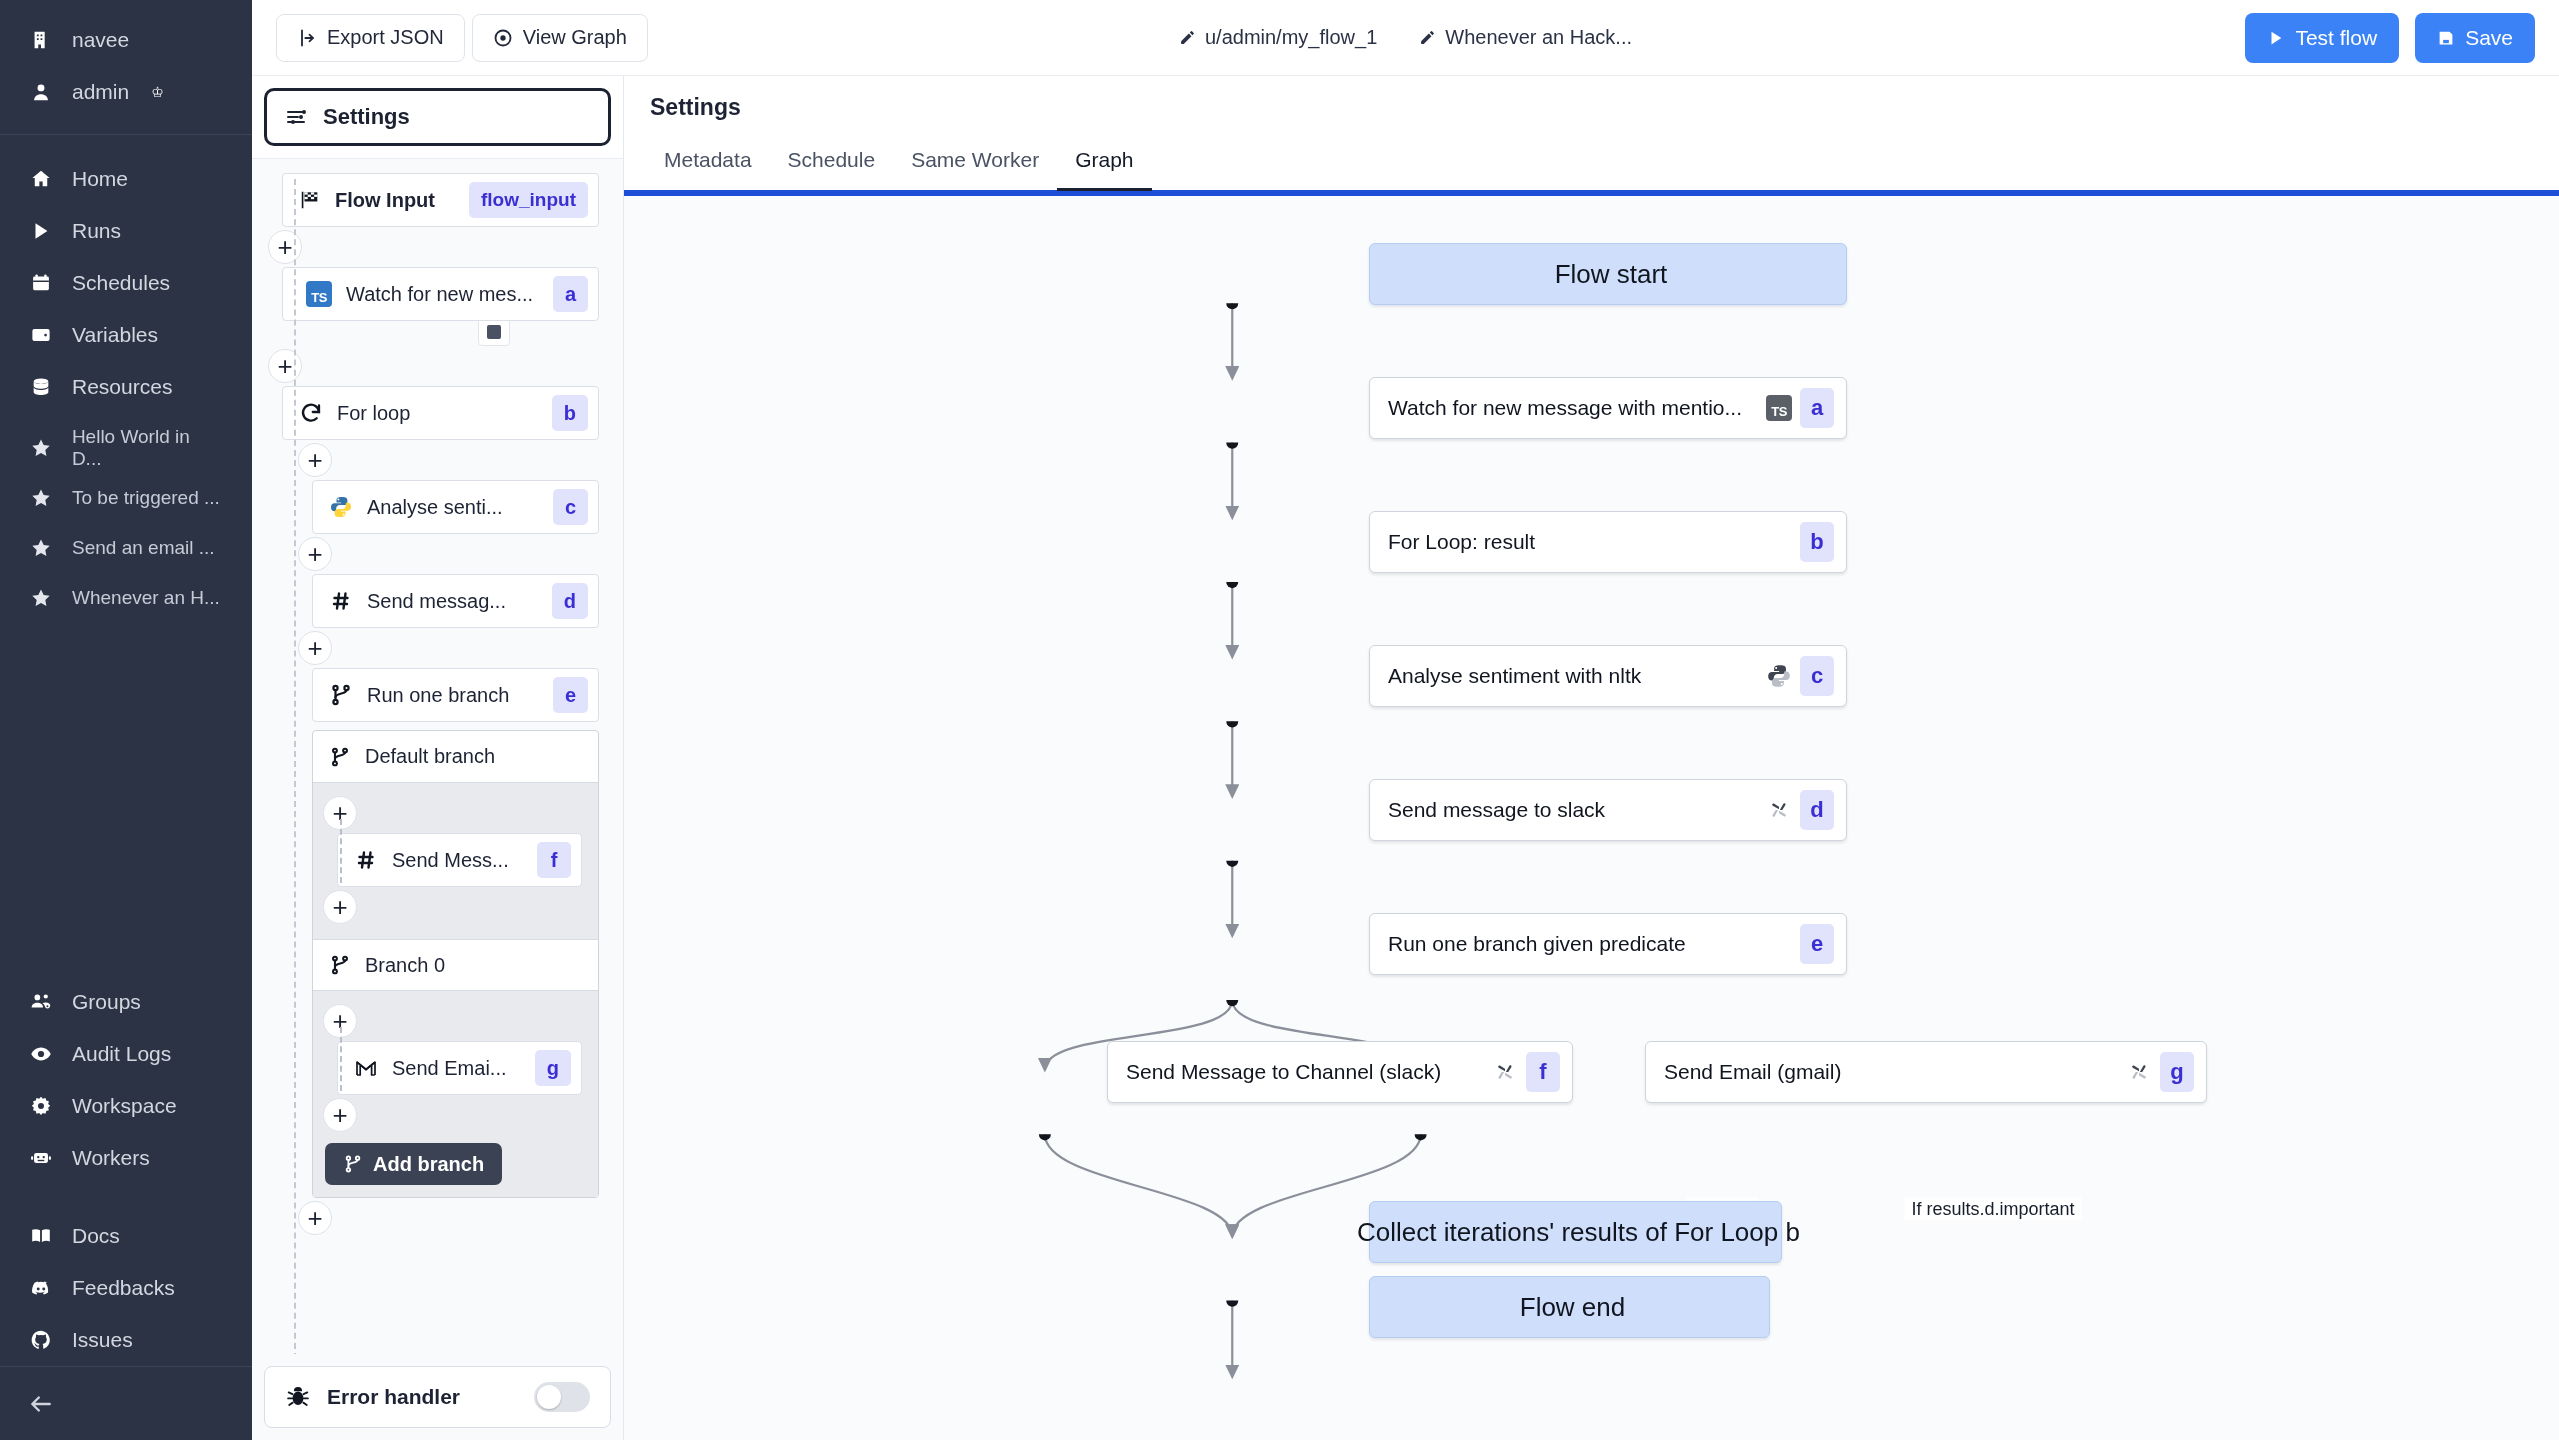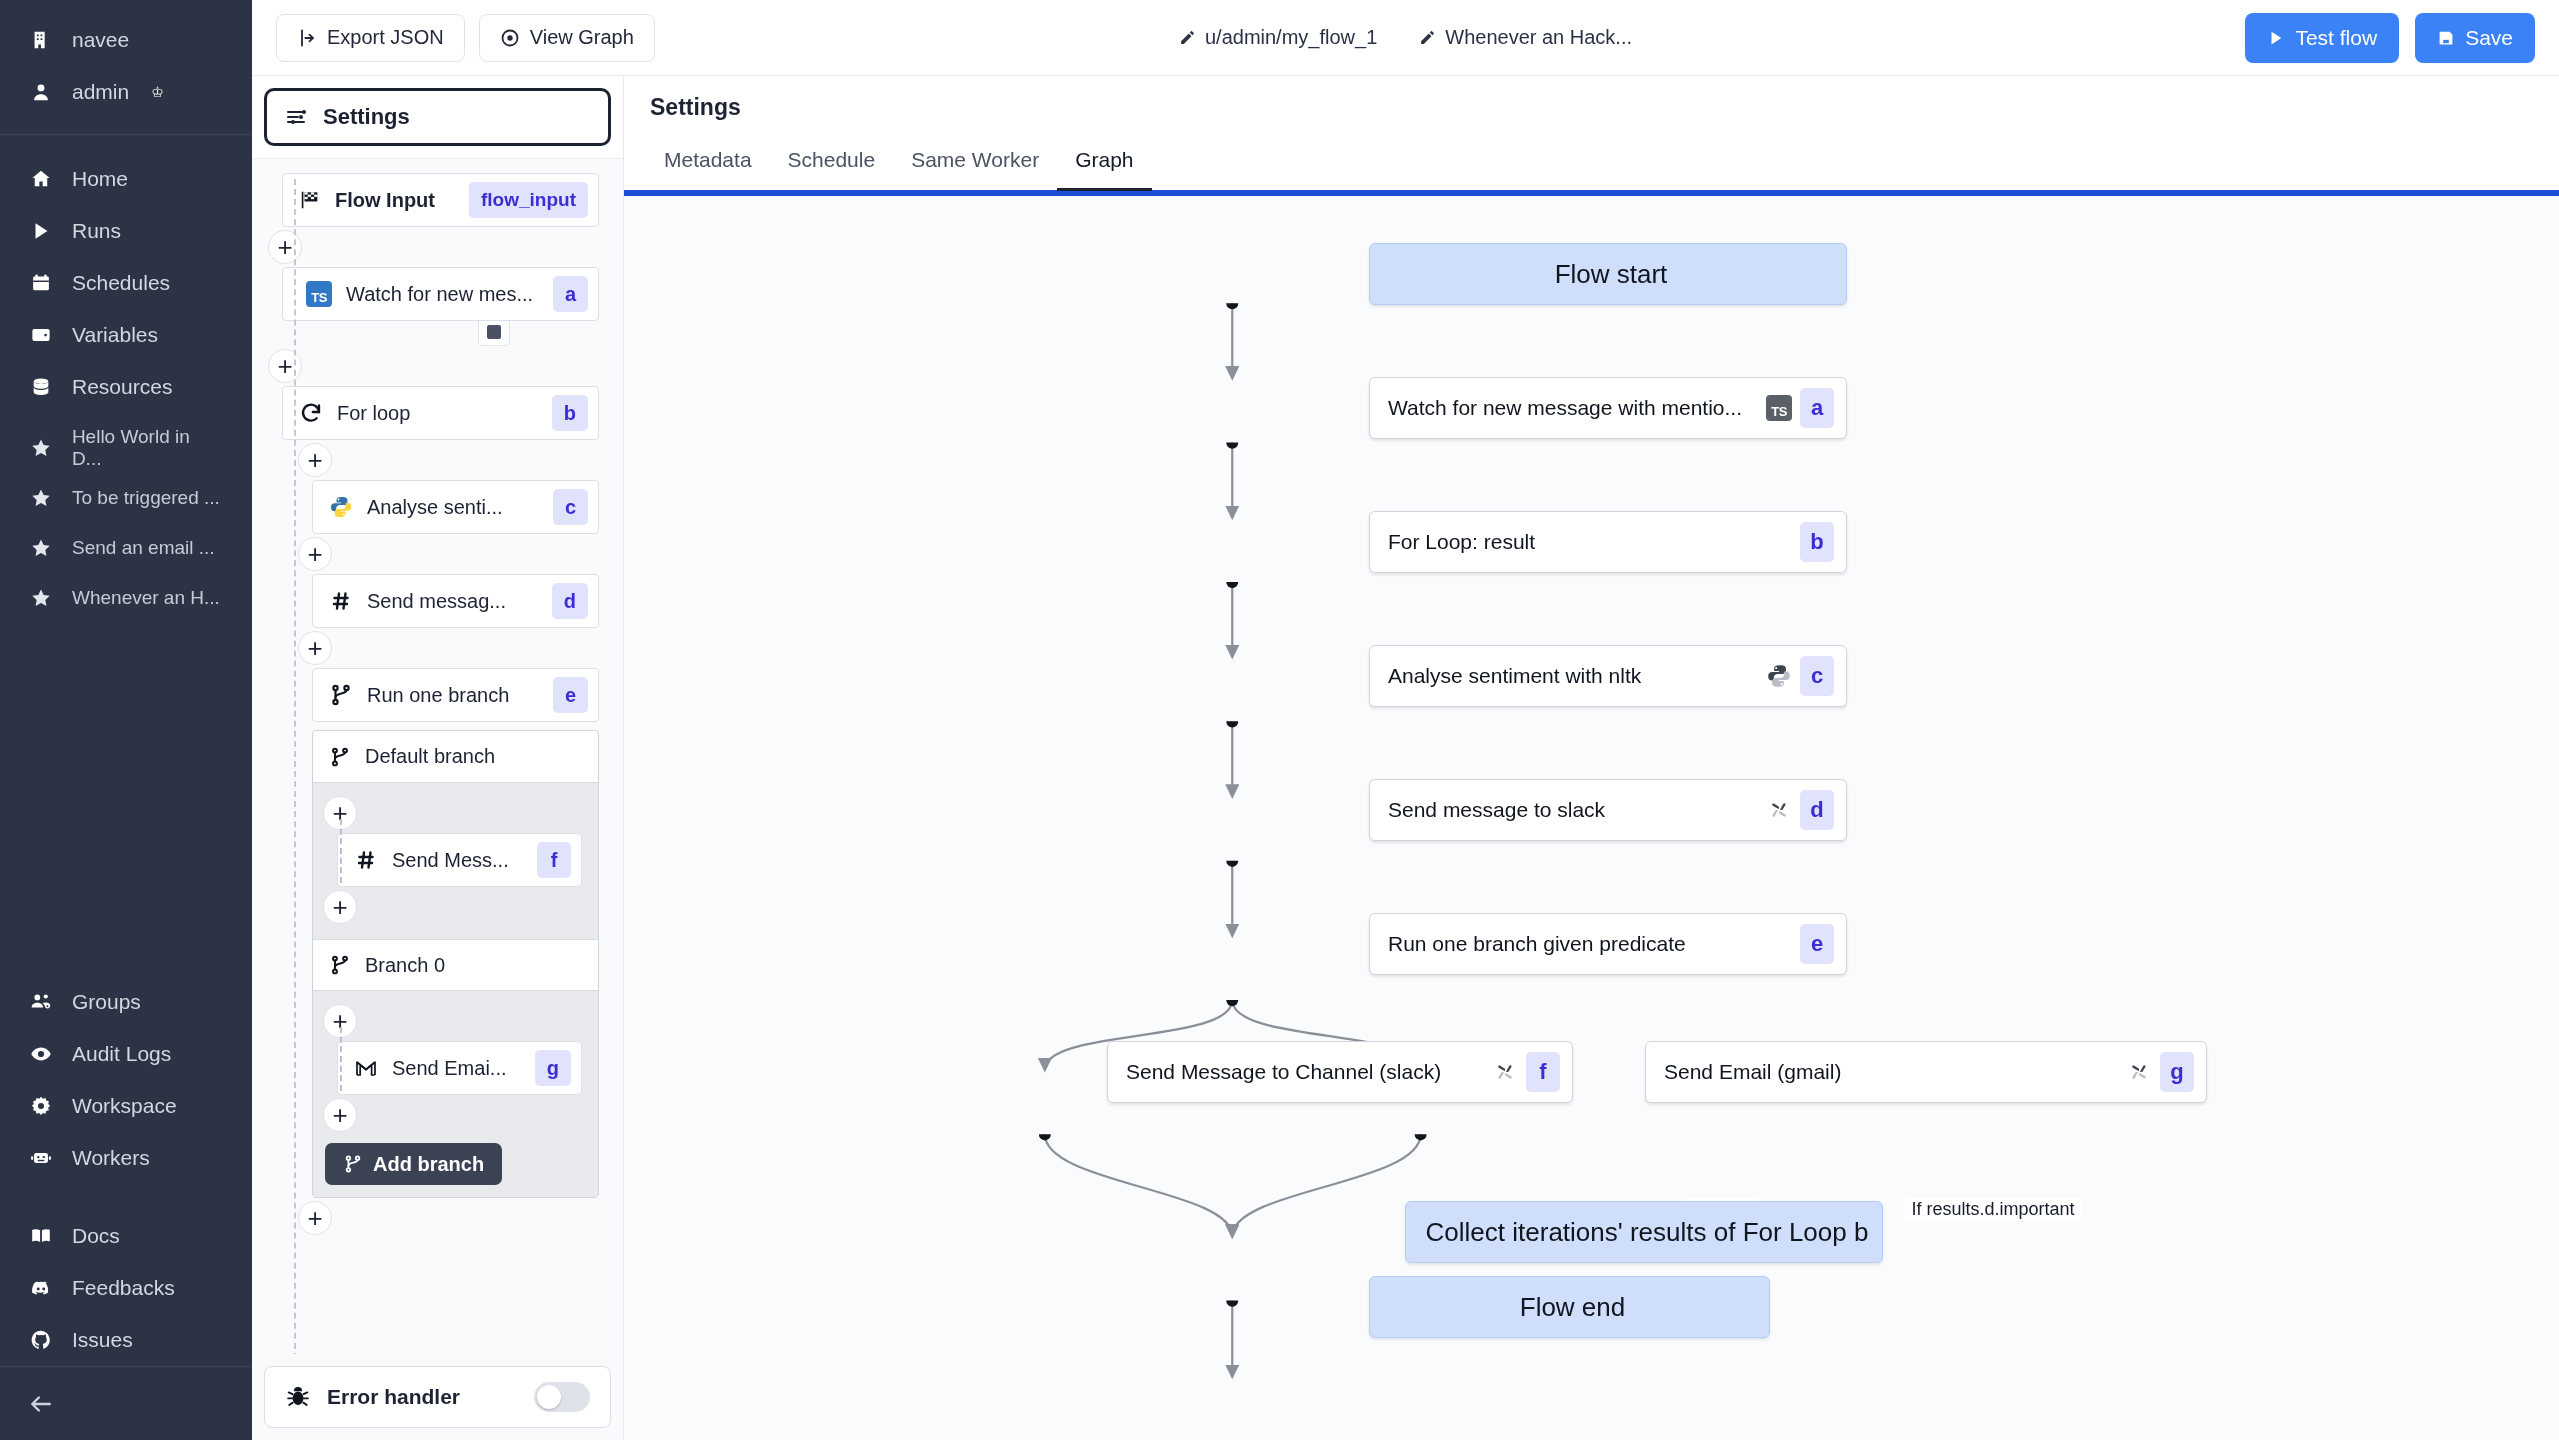--- a/index.html
+++ b/index.html
@@ -46,21 +46,21 @@
   }
 
   
   .main { flex: 1; display: flex; flex-direction: column; height: 1440px; background: #ffffff; }
 
   .topbar {
     height: 76px; min-height: 76px;
     display: flex; align-items: center; padding: 0 24px;
     border-bottom: 1px solid #e9ecf1; background: #fff; position: relative;
   }
-  .tb-left { display: flex; gap: 14px; align-items: center; }
+  .tb-left { display: flex; gap: 7px; align-items: center; }
   .btn-outline {
     display: inline-flex; align-items: center; gap: 10px;
     height: 48px; padding: 0 20px;
     border: 1px solid #dfe3ea; border-radius: 8px;
     background: #fff; color: #23293a; font-size: 20px; font-weight: 500;
     cursor: pointer;
   }
   .tb-center {
     position: absolute; left: 0; right: 0; margin: 0 auto;
     display: flex; gap: 42px; justify-content: center; align-items: center;
@@ -822,21 +822,21 @@
                   </g>
                 <g fill="#b9bdc5">
                     <path d="M12 12.8 L17.8 16 a1.1 1.1 0 0 1-1.1 1.9 L12 15 Z"></path>
                     <path d="M11.2 12 L8 17.8 a1.1 1.1 0 0 1-1.9-1.1 L9 12 Z"></path>
                   </g>
               </svg>
             </span>
             <span class="gchip">g</span>
           </div>
 
-          <div class="gnode term" style="left:745px; top:1005px; width:478px;margin-left:36px;">
+          <div class="gnode term" style="left:745px; top:1005px; width:413px;">
             <span class="g-label" style="flex:none">Collect iterations' results of For Loop b</span>
           </div>
 
           <div class="gnode term" style="left:745px; top:1080px; width:401px;">
             <span class="g-label" style="flex:none">Flow end</span>
           </div>
         </div>
       </section>
     </div>
   </div>

